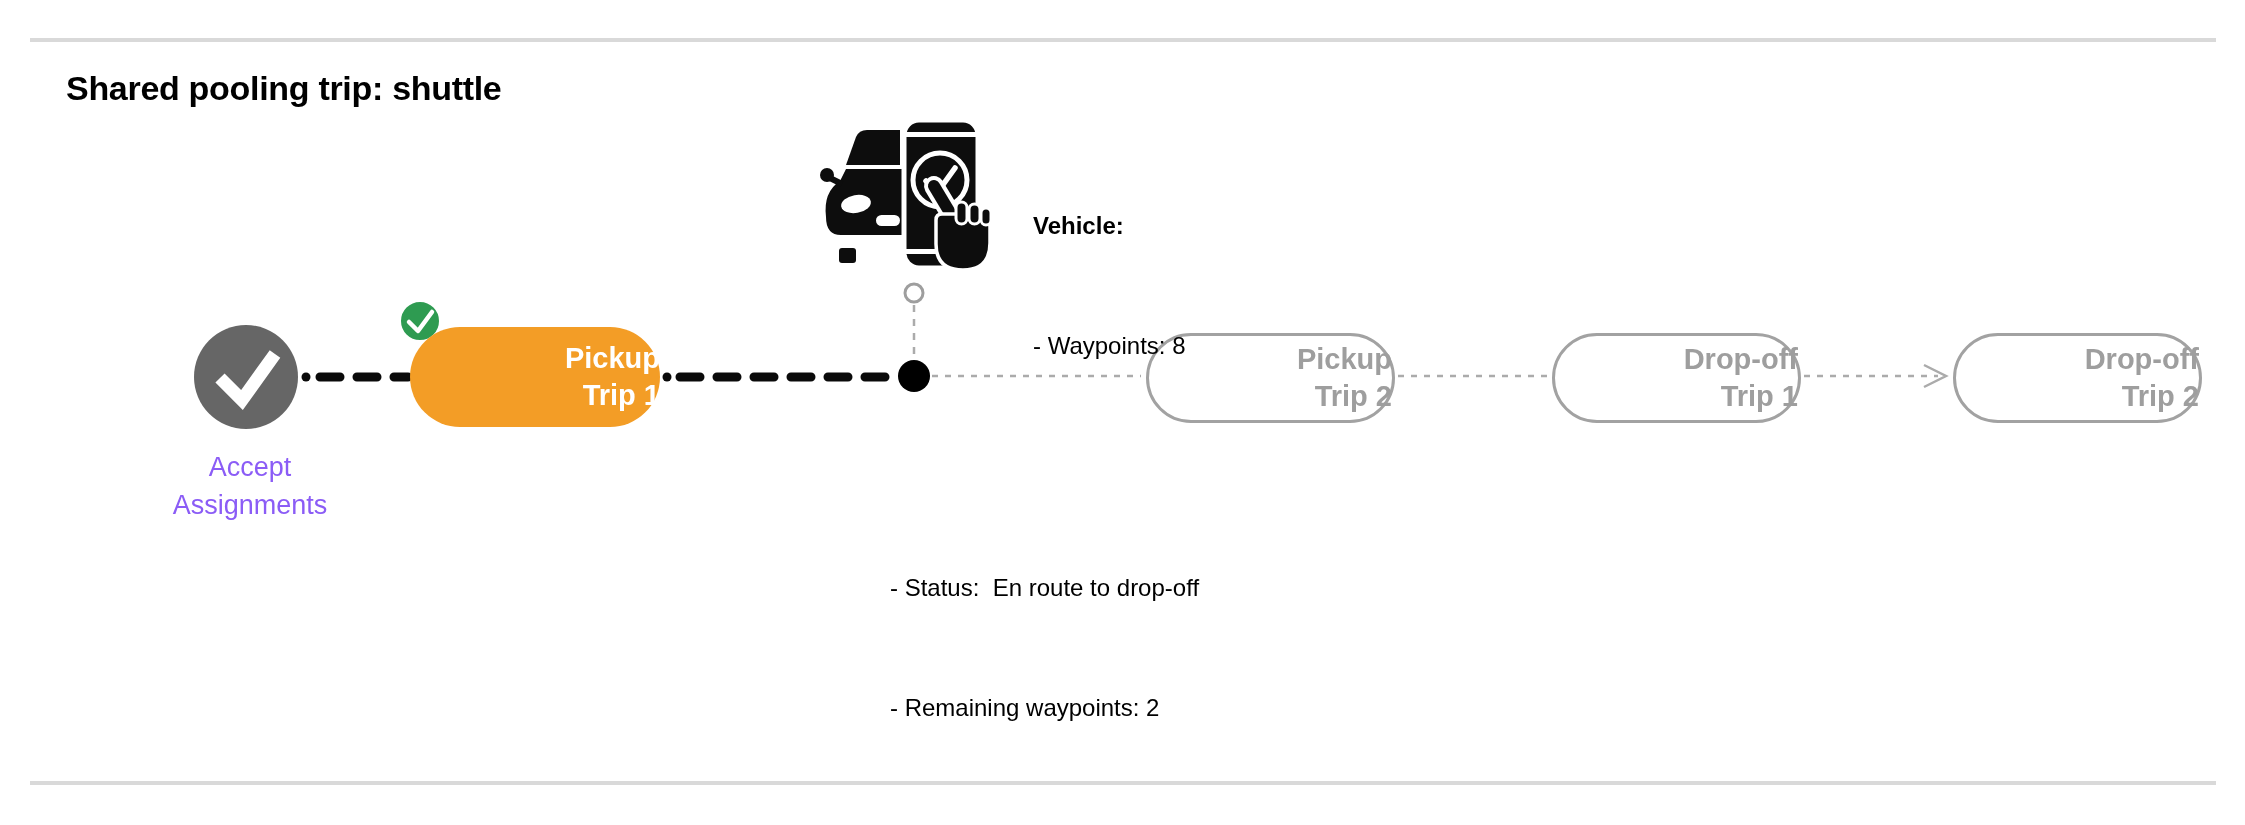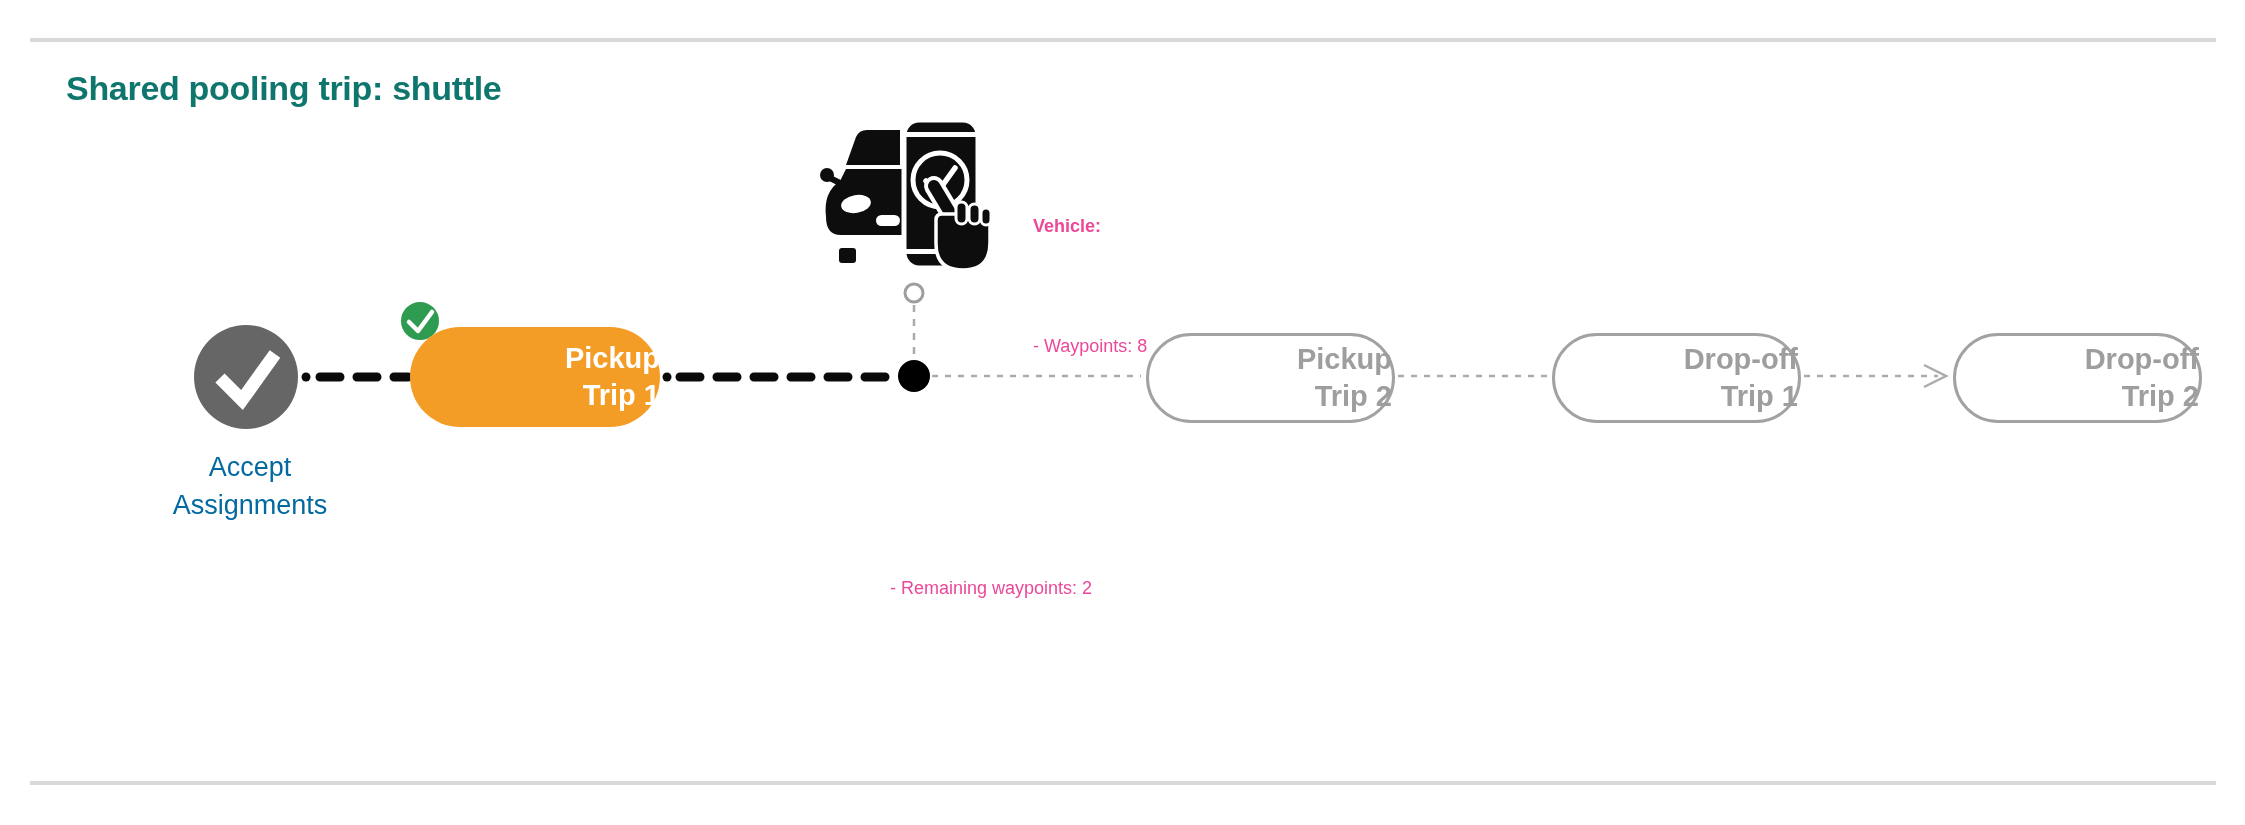--- a/index.html
+++ b/index.html
@@ -22,21 +22,21 @@
   .divider.bottom { top: 781px; }
 
   .title {
     position: absolute;
     left: 66px;
     top: 68px;
     margin: 0;
     font-size: 34px;
     line-height: 40px;
     font-weight: bold;
-    color: #0f766e;
+    color: #000000;
     letter-spacing: -0.3px;
   }
 
   .overlay {
     position: absolute;
     left: 0; top: 0;
   }
 
   .pill {
     position: absolute;
@@ -68,27 +68,27 @@
   .pill.p3 { left: 1552px; }
   .pill.p4 { left: 1953px; }
 
   .node-label {
     position: absolute;
     left: 140px; top: 448px;
     width: 220px;
     text-align: center;
     font-size: 27px;
     line-height: 38px;
-    color: #0369a1;
+    color: #8b5cf6;
   }
 
   .info {
     position: absolute;
-    color: #ec4899;
-    font-size: 18px;
+    color: #000000;
+    font-size: 24px;
     line-height: 40px;
     white-space: pre-wrap;
   }
   .info .info-title { font-weight: bold; }
   .vehicle-info { left: 1033px; top: 126px; }
   .trip-status  { left: 890px;  top: 488px; }
 </style>
 </head>
 <body>
 
@@ -175,20 +175,21 @@
   </div>
 
   <div class="node-label">Accept Assignments</div>
 
   <div class="info vehicle-info">
     <div class="info-title">Vehicle:</div>
     <div class="info-line">- Waypoints: 8</div>
   </div>
 
   <div class="info trip-status">
+    <div class="info-line">- Status:  En route to drop-off</div>
     <div class="info-line">- Remaining waypoints: 2</div>
     
     
     
   </div>
 
   <div class="divider bottom"></div>
 
 </div>
 

